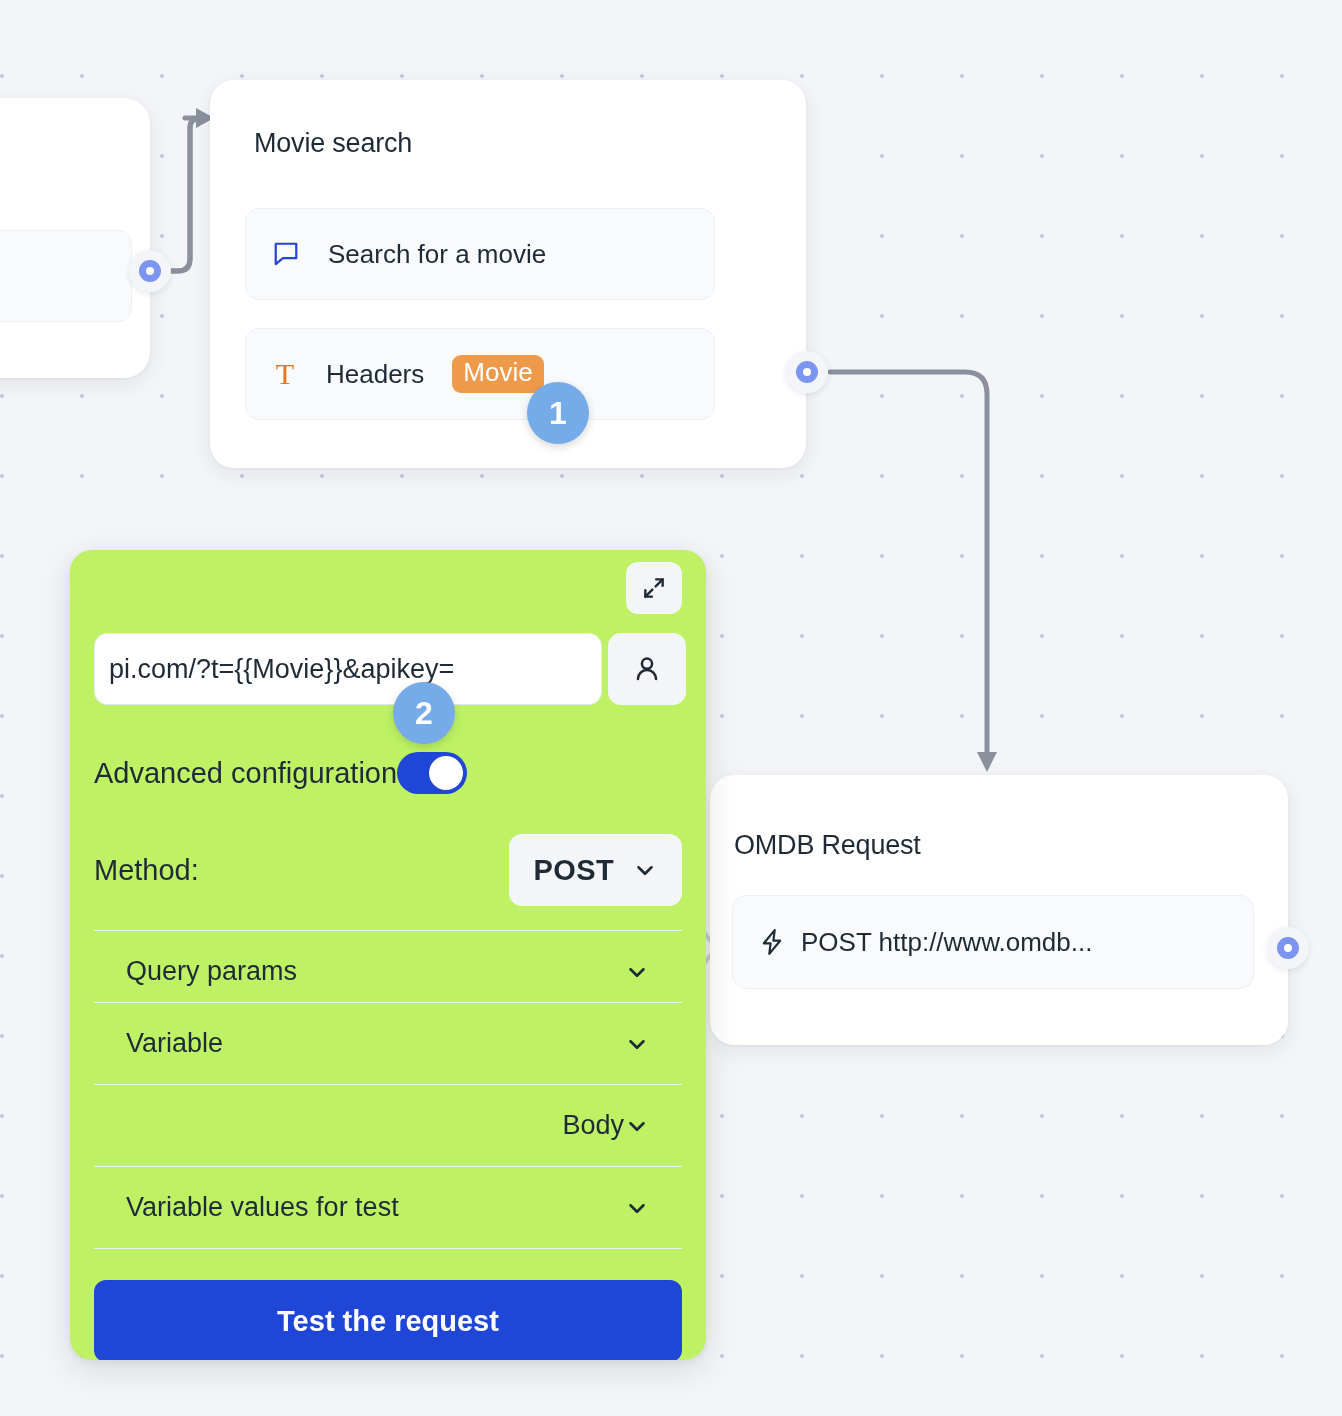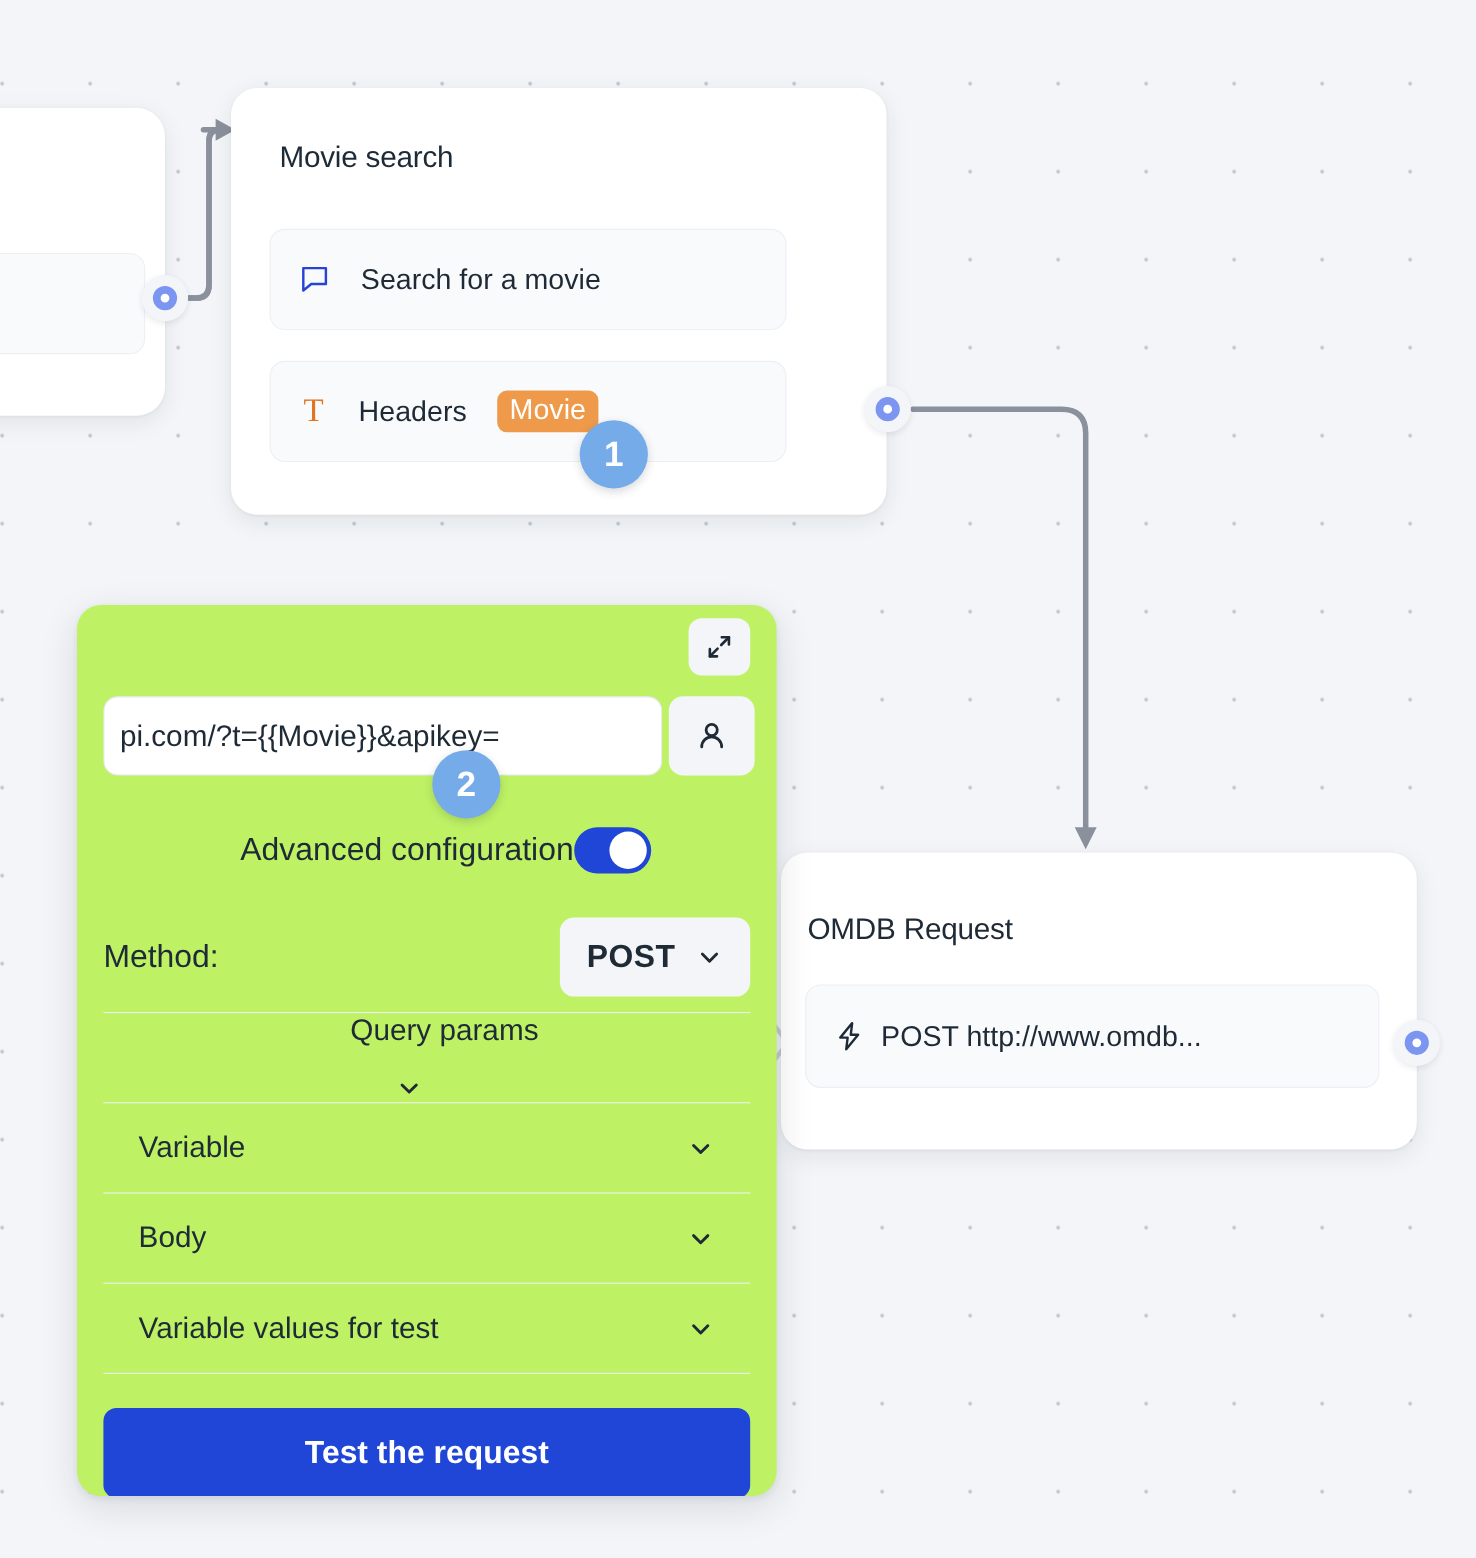--- a/index.html
+++ b/index.html
@@ -124,21 +124,21 @@
     background:#ffffff;color:#1f2a37;
     font-family:"Liberation Sans", sans-serif;
     font-size:27px;padding:0 14px;outline:none;
   }
   #user-btn{
     width:78px;height:72px;background:#f3f5f8;border:none;border-radius:13px;
     display:flex;align-items:center;justify-content:center;cursor:pointer;
   }
   #adv-row{
     position:absolute;left:24px;top:195px;width:588px;height:56px;
-    display:flex;align-items:center;justify-content:center;margin-left:17px;
+    display:flex;align-items:center;justify-content:flex-start;
   }
   #adv-label{font-size:29px;color:#1f2a37;}
   .toggle{
     width:70px;height:42px;border-radius:21px;background:#1f46d6;
     position:relative;cursor:pointer;flex:0 0 70px;
   }
   .toggle .knob{
     position:absolute;top:4px;left:32px;width:34px;height:34px;border-radius:50%;
     background:#ffffff;
   }
@@ -155,23 +155,23 @@
   #method-value{font-size:29px;font-weight:600;color:#1f2a37;letter-spacing:.4px;}
 
   .acc{
     position:absolute;left:24px;width:588px;height:82px;
     display:flex;align-items:center;justify-content:space-between;
     border-top:1px solid #edf0f4;
     font-size:27px;color:#1f2a37;cursor:pointer;box-sizing:border-box;
   }
   .acc span.lbl{padding-left:32px;}
   .acc .chev{padding-right:32px;display:flex;align-items:center;}
-  #acc-0{top:370px;flex-direction:column;}
+  #acc-0{top:380px;}
   #acc-1{top:452px;}
-  #acc-2{top:534px;}
+  #acc-2{top:534px;justify-content:flex-end;}
   #acc-3{top:616px;}
   #acc-bottom-line{position:absolute;left:24px;top:698px;width:588px;height:1px;background:#edf0f4;}
 
   #test-btn{
     position:absolute;left:24px;top:730px;width:588px;height:82px;
     background:#1f46d6;color:#ffffff;border:none;border-radius:12px;
     font-family:"Liberation Sans", sans-serif;
     font-size:29px;font-weight:700;cursor:pointer;
   }
 

